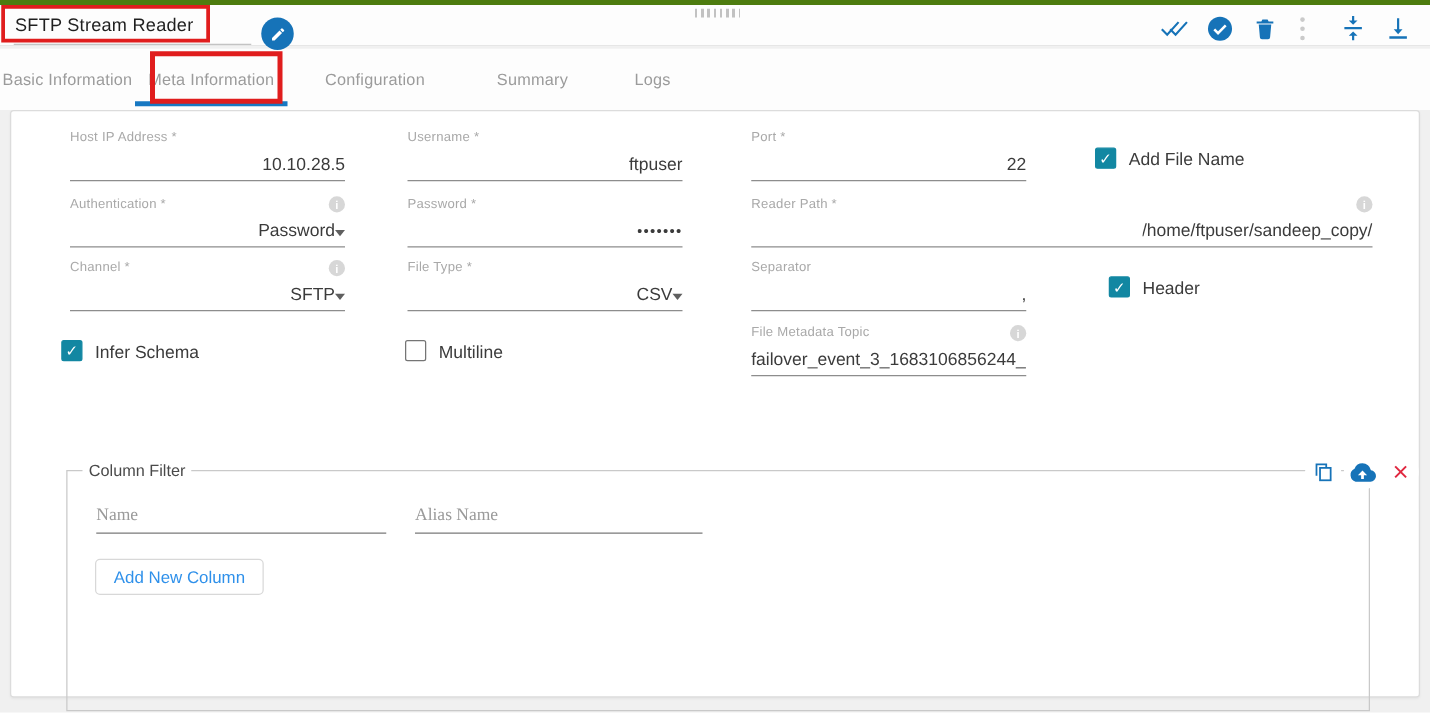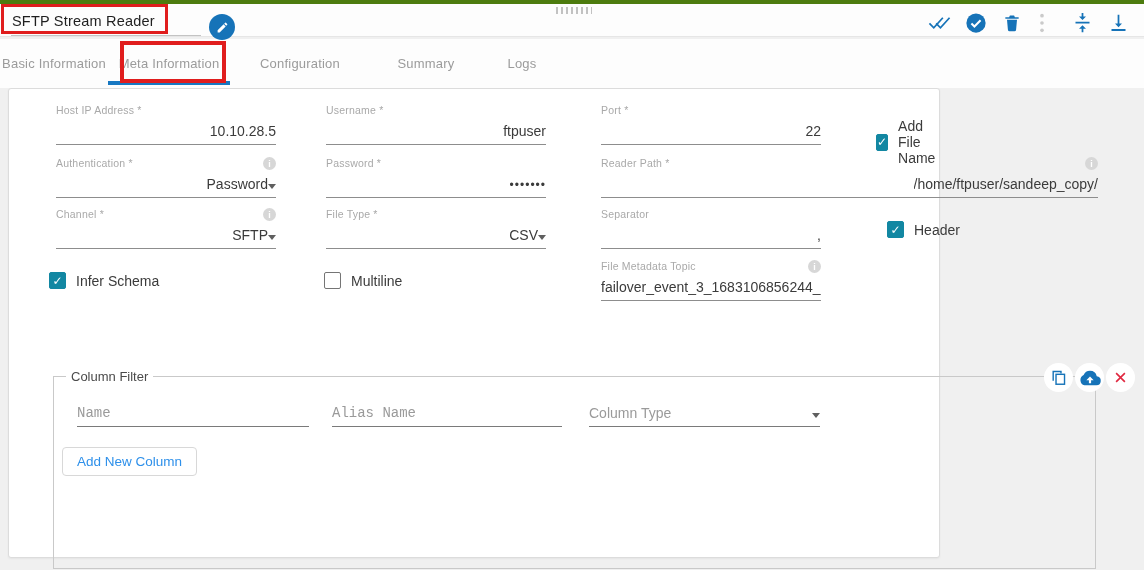--- a/index.html
+++ b/index.html
@@ -26,21 +26,21 @@
          font-size:13px; color:#9b9b9b; letter-spacing:.2px; cursor:pointer; }
   .tab-1 { width:108px; } .tab-2 { width:122px; } .tab-3 { width:140px; } .tab-4 { width:80px; } .tab-5 { width:112px; }
   .ink-bar { position:absolute; left:108px; top:81px; width:122px; height:4px; background:#1778c2; z-index:5; }
 
   
   .anno { position:absolute; border:3px solid #e01d1d; z-index:50; pointer-events:none; }
   .anno-title { left:1px; top:4px; width:167px; height:30px; }
   .anno-tab { left:120px; top:41px; width:106px; height:42px; border-width:4px; }
 
   
-  .card { position:absolute; left:8px; top:88px; width:932px; height:470px; background:#fff;
+  .card { position:absolute; left:8px; top:88px; width:1128px; height:470px; background:#fff;
           border:1px solid #dcdcdc; border-radius:3px; box-shadow:0 1px 2px rgba(0,0,0,.05); }
 
   
   .field { position:absolute; }
   .lbl-row { display:flex; justify-content:space-between; align-items:flex-start; font-size:10.5px; color:#a9a9a9; height:14px; letter-spacing:.2px; }
   .val-row { display:flex; justify-content:flex-end; align-items:flex-end;
              border-bottom:1px solid #8d8d8d; height:27px; padding-bottom:5px; font-size:14px; color:#3b3b3b; }
   .val-row .val { white-space:nowrap; overflow:hidden; }
   .caret { width:0; height:0; border-left:4.5px solid transparent; border-right:4.5px solid transparent;
            border-top:5.5px solid #5f5f5f; margin-bottom:3px; }
@@ -54,25 +54,25 @@
          display:flex; align-items:center; justify-content:center; }
   .cbx.checked { background:#1287a2; border-color:#1287a2; }
   .cbx.checked::after { content:"✓"; color:#fff; font-size:12px; font-weight:bold; line-height:1; }
 
   
   .fieldset { position:absolute; left:44px; top:255px; width:1043px; height:193px; border:1px solid #c9c9c9;margin-top:32px; }
   .legend { position:absolute; top:-8px; left:12px; background:#fff; padding:0 5px; font-size:13px; color:#4a4a4a; }
   .cf-icons { position:absolute; left:990px; top:-14px; display:flex; gap:2px; }
   .cf-icons .circ { width:29px; height:29px; border-radius:50%; background:#fff; display:flex; align-items:center; justify-content:center; }
   .uline-input { border:none; outline:none; border-bottom:1px solid #7a7a7a; background:transparent;
-                 font-size:14px; color:#6d28d9; font-family:Liberation Mono, monospace; height:28px; }
+                 font-size:14px; color:#6d28d9; font-family:Liberation Serif, serif; height:28px; }
   .uline-input::placeholder { color:#9a9a9a; }
   .select-ph { display:flex; justify-content:space-between; align-items:flex-end; border-bottom:1px solid #7a7a7a;
                height:28px; padding-bottom:5px; font-size:14px; color:#9a9a9a; }
-  .add-btn { position:absolute; left:8px; top:70px; background:#fff; border:1px solid #d8d8d8; border-radius:4px;
+  .add-btn { position:absolute; left:22px; top:70px; background:#fff; border:1px solid #d8d8d8; border-radius:4px;
              color:#2e90ea; font-size:13.5px; padding:6px 14px; cursor:pointer;
              font-family:"Liberation Sans","DejaVu Sans",sans-serif; }
 </style>
 </head>
 <body>
 
 <div class="topbar">
   <span class="app-title">SFTP Stream Reader</span>
   <span class="title-underline"></span>
   <span class="drag-dots"></span>
@@ -259,23 +259,19 @@
       </span>
       <span class="circ">
         <svg width="15" height="15" viewBox="0 0 24 24" fill="none" stroke="#e02840" stroke-width="2.6">
             <path d="M5 5l14 14M19 5L5 19"></path>
           </svg>
       </span>
     </div>
 
     <input class="uline-input" style="position: absolute; left: 23px; top: 22px; width: 232px;" placeholder="Name">
     <input class="uline-input" style="position: absolute; left: 278px; top: 22px; width: 230px;" placeholder="Alias Name">
-    <div class="select-ph" style="position:absolute; left:535px; top:22px; width:231px;">
-      <span>Column Type</span>
-      <span class="caret"></span>
-    </div>
 
     <button class="add-btn">Add New Column</button>
   </div>
 </div>
 
 <div class="anno anno-title"></div>
 <div class="anno anno-tab"></div>
 
 </body></html>

